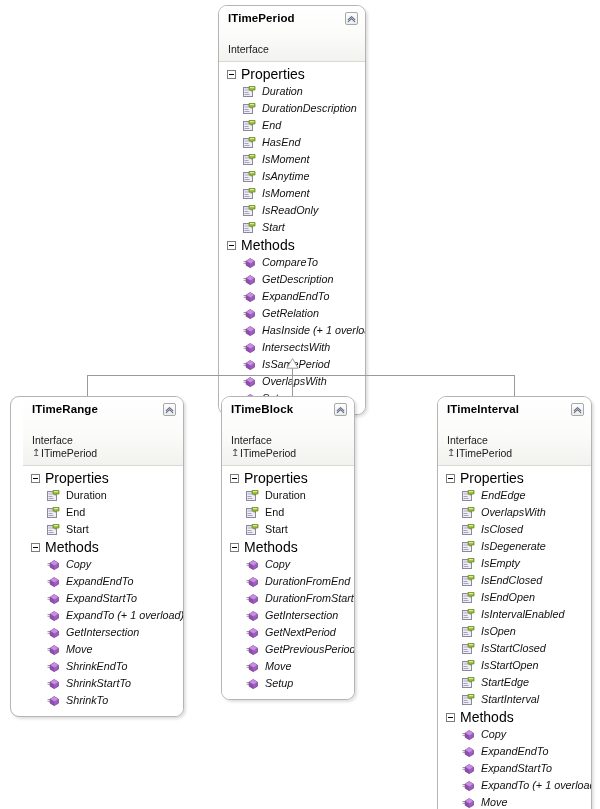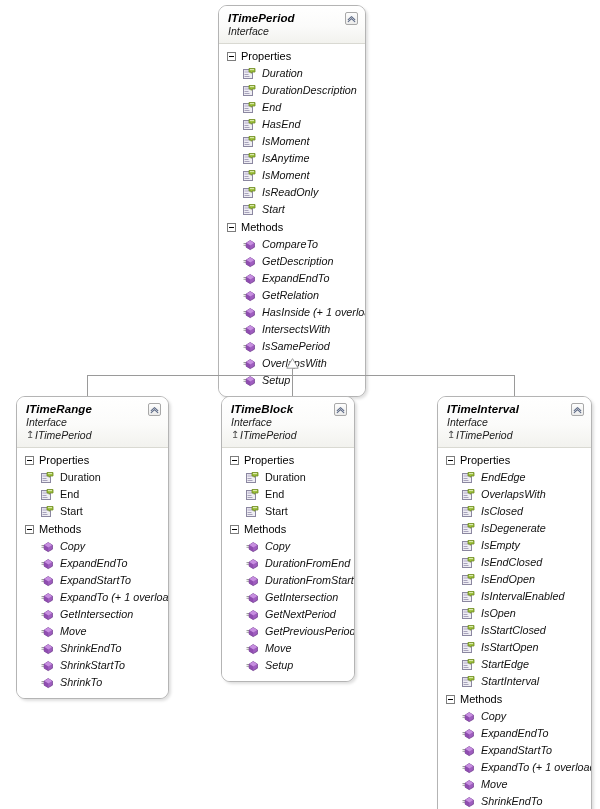--- a/index.html
+++ b/index.html
@@ -23,47 +23,46 @@
     border-radius:9px;
     box-shadow:2px 2px 3px rgba(0,0,0,.13);
     box-sizing:border-box;
     overflow:hidden;
   }
   .cls-head{
     position:relative;
     padding:6px 8px 5px 9px;
     background:linear-gradient(to bottom,#ffffff 0%,#fbfbfa 55%,#f2f2ee 100%);
     border-bottom:1px solid #d9d9d2;
-    font-style:italic;
   }
   .cls-name{
     font-weight:bold;font-size:11.5px;color:#000;line-height:13px;
     letter-spacing:.1px;
   }
-  .cls-stereo{font-size:10.5px;color:#1a1a1a;line-height:13px;}
+  .cls-stereo{font-size:10.5px;color:#1a1a1a;line-height:13px;margin-top:18px;}
   .cls-base{font-size:10.5px;color:#1a1a1a;line-height:13px;white-space:nowrap;}
   .base-arrow{
     display:inline-block;width:9px;color:#4a4a4a;font-size:10px;
     transform:translateY(-1px);
   }
   .collapse{
     position:absolute;top:6px;right:7px;
     width:13px;height:13px;box-sizing:border-box;
     border:1px solid #a8a8a8;border-radius:2px;
     background:linear-gradient(to bottom,#fdfdfd,#ececeb);
   }
   .collapse svg{display:block;margin:2px auto 0;}
 
   .cls-body{padding:3px 0 7px 0;background:#fff;}
 
   .sec{
     display:flex;align-items:center;gap:5px;
     padding:2px 0 2px 8px;line-height:14px;
   }
-  .sec-label{font-size:11px;color:#000;}
+  .sec-label{font-size:14px;color:#000;}
   .exp{
     width:9px;height:9px;box-sizing:border-box;flex:0 0 9px;
     border:1px solid #7d7d7d;background:#fff;position:relative;
   }
   .exp::before{
     content:"";position:absolute;left:1px;right:1px;top:3px;
     height:1px;background:#000;
   }
 
   .mem{
@@ -325,21 +324,21 @@
       <path d="M0.5 7.3 L3.6 7.3" stroke="#9c9c9c" stroke-width="1"></path>
       <path d="M7.2 2.6 L11.4 5.1 L11.4 9.2 L7.2 11.6 L3.2 9.2 L3.2 5.1 Z" fill="#a05ec0" stroke="#6f3b8c" stroke-width="0.8" stroke-linejoin="round"></path>
       <path d="M7.2 2.6 L11.4 5.1 L7.2 7.4 L3.2 5.1 Z" fill="#c78fe0" stroke="none"></path>
       <path d="M7.2 7.4 L7.2 11.6 L3.2 9.2 L3.2 5.1 Z" fill="#8c4aad" opacity="0.85"></path>
     </svg>
           </span>
         <span class="mem-name it">Setup</span>
      </div>
     </div>
     </div>
-    <div class="cls" style="left: 16px; top: 396px; width: 153px;">
+    <div class="cls" style="left: 10px; top: 396px; width: 174px; padding-left: 12px;">
     <div class="cls-head">
       <span class="collapse">
     <svg width="9" height="8" viewBox="0 0 9 8">
       <path d="M1.2 4.6 L4.5 1.6 L7.8 4.6" fill="none" stroke="#5d6a86" stroke-width="1.1" stroke-linecap="round" stroke-linejoin="round"></path>
       <path d="M1.2 6.6 L4.5 3.6 L7.8 6.6" fill="none" stroke="#5d6a86" stroke-width="1.1" stroke-linecap="round" stroke-linejoin="round"></path>
     </svg>
         </span>
       <div class="cls-name">ITimeRange</div>
       <div class="cls-stereo">Interface</div>
       <div class="cls-base">

